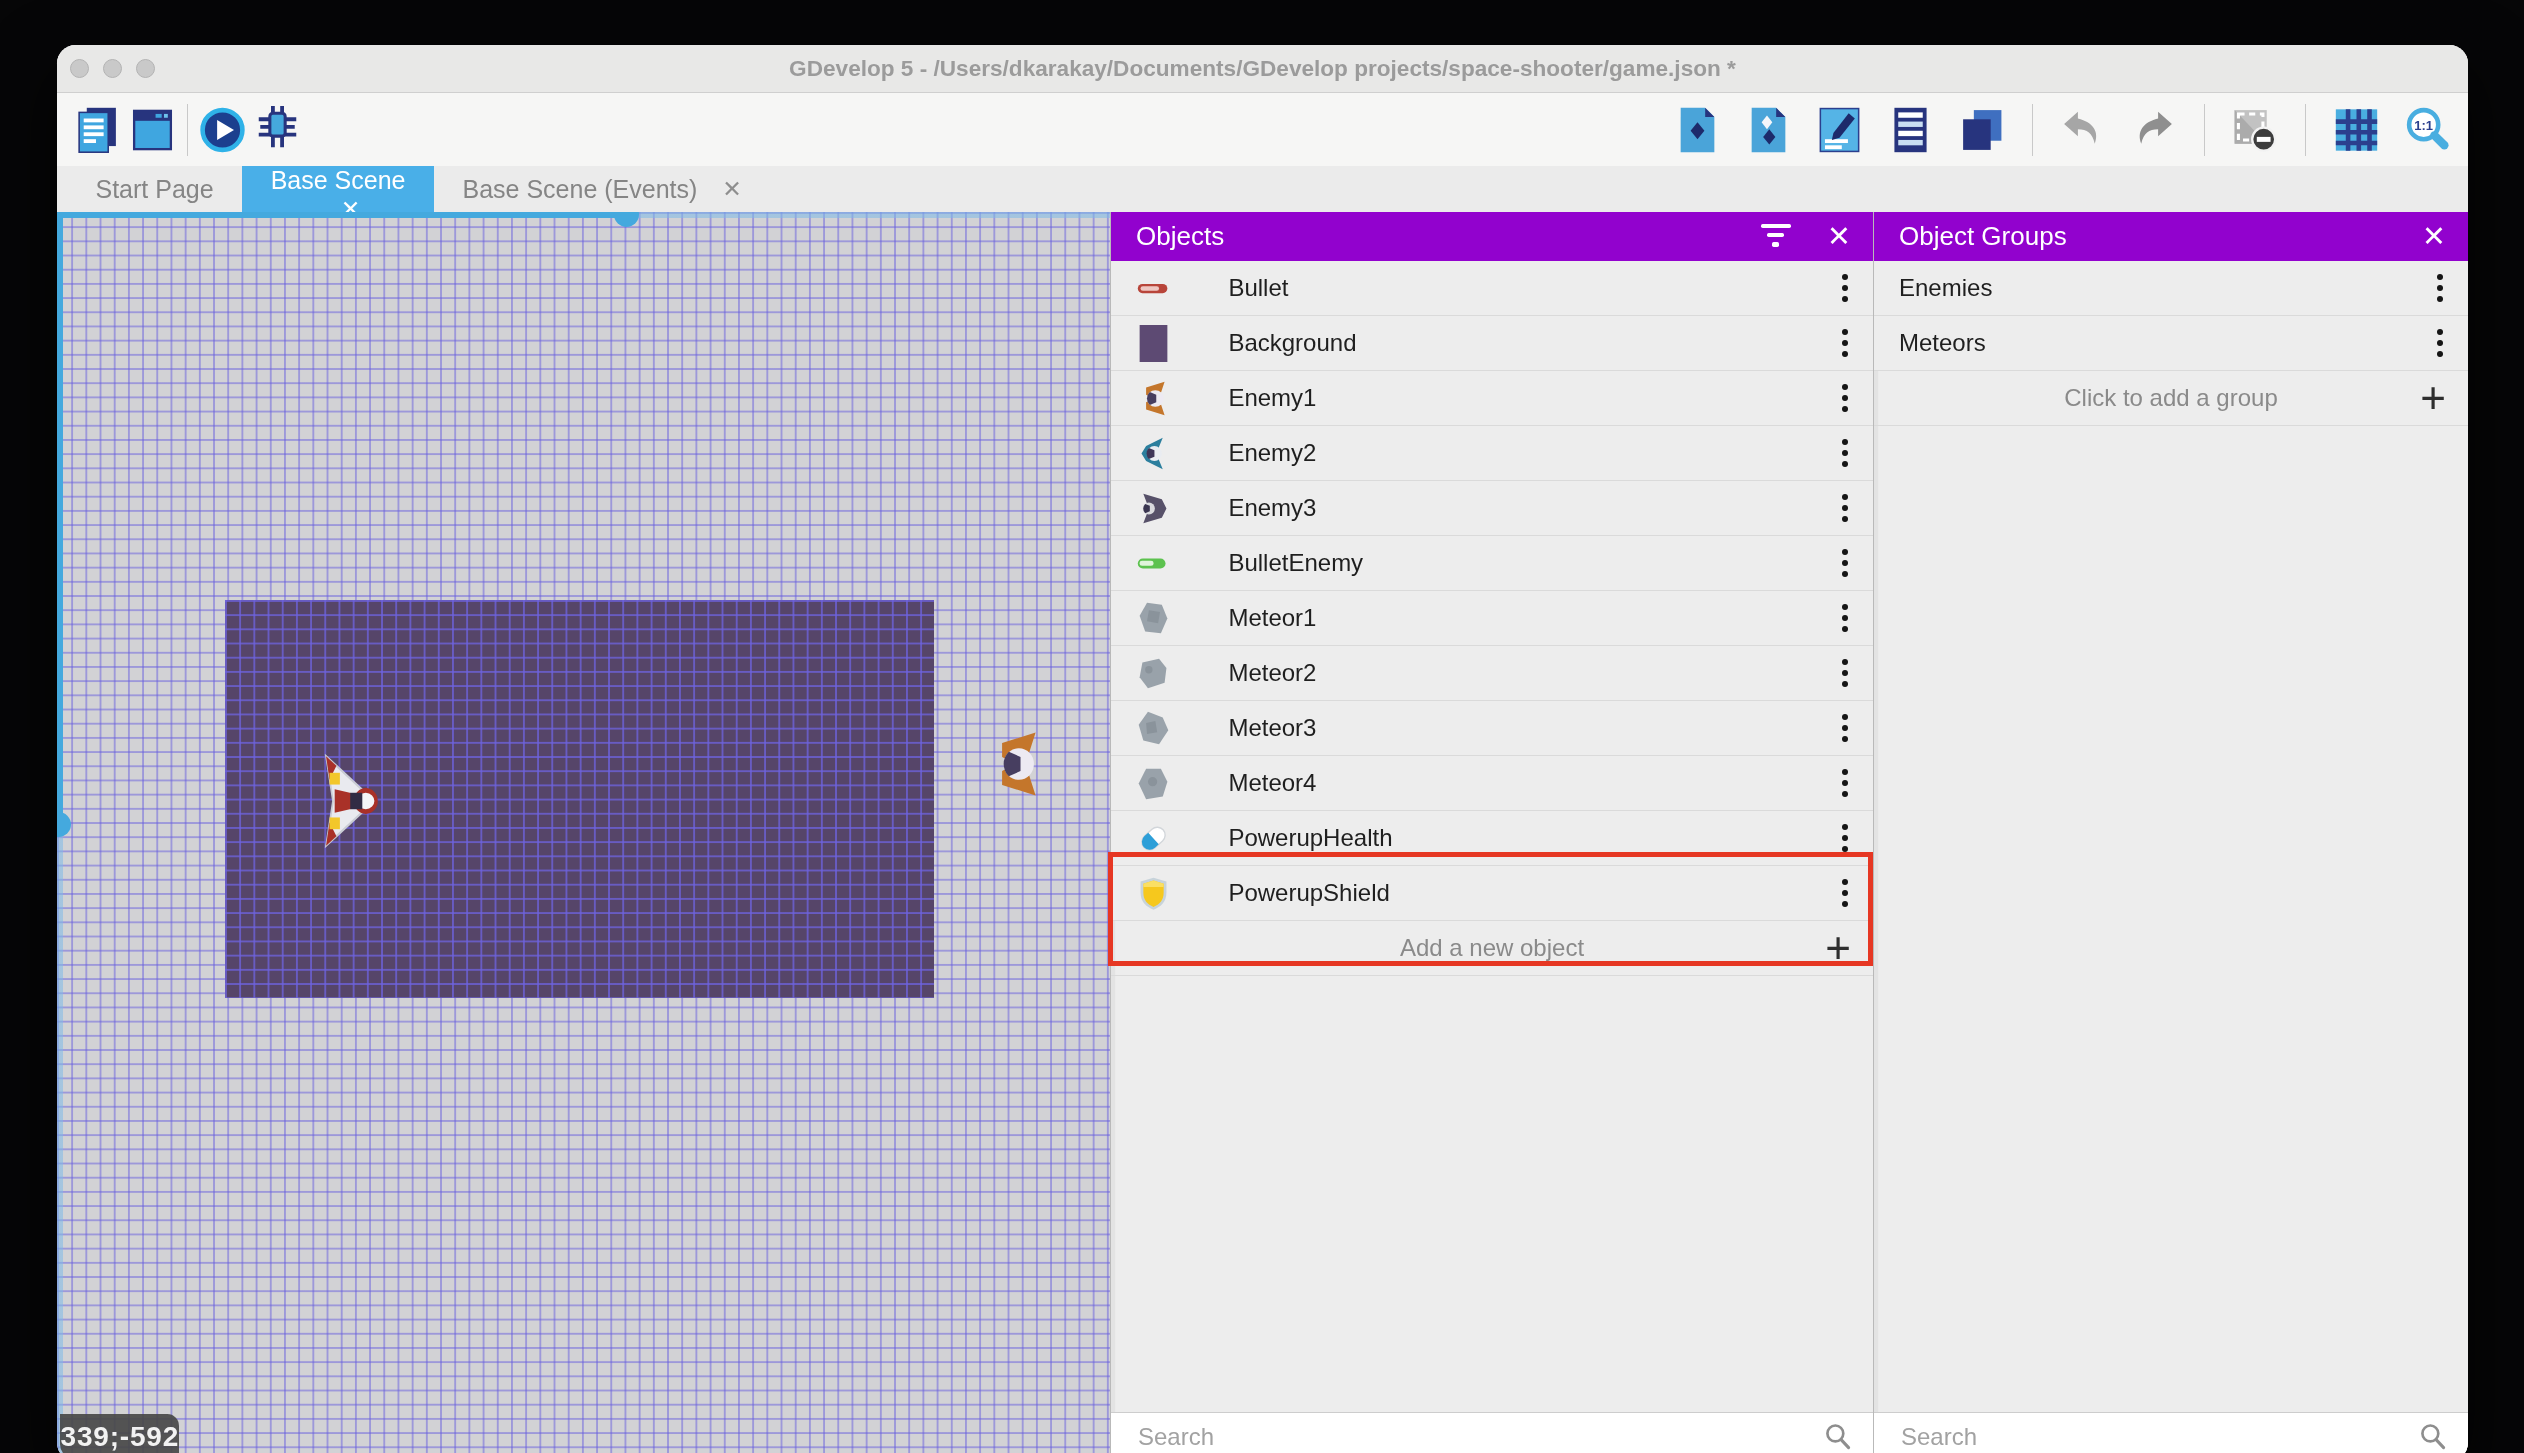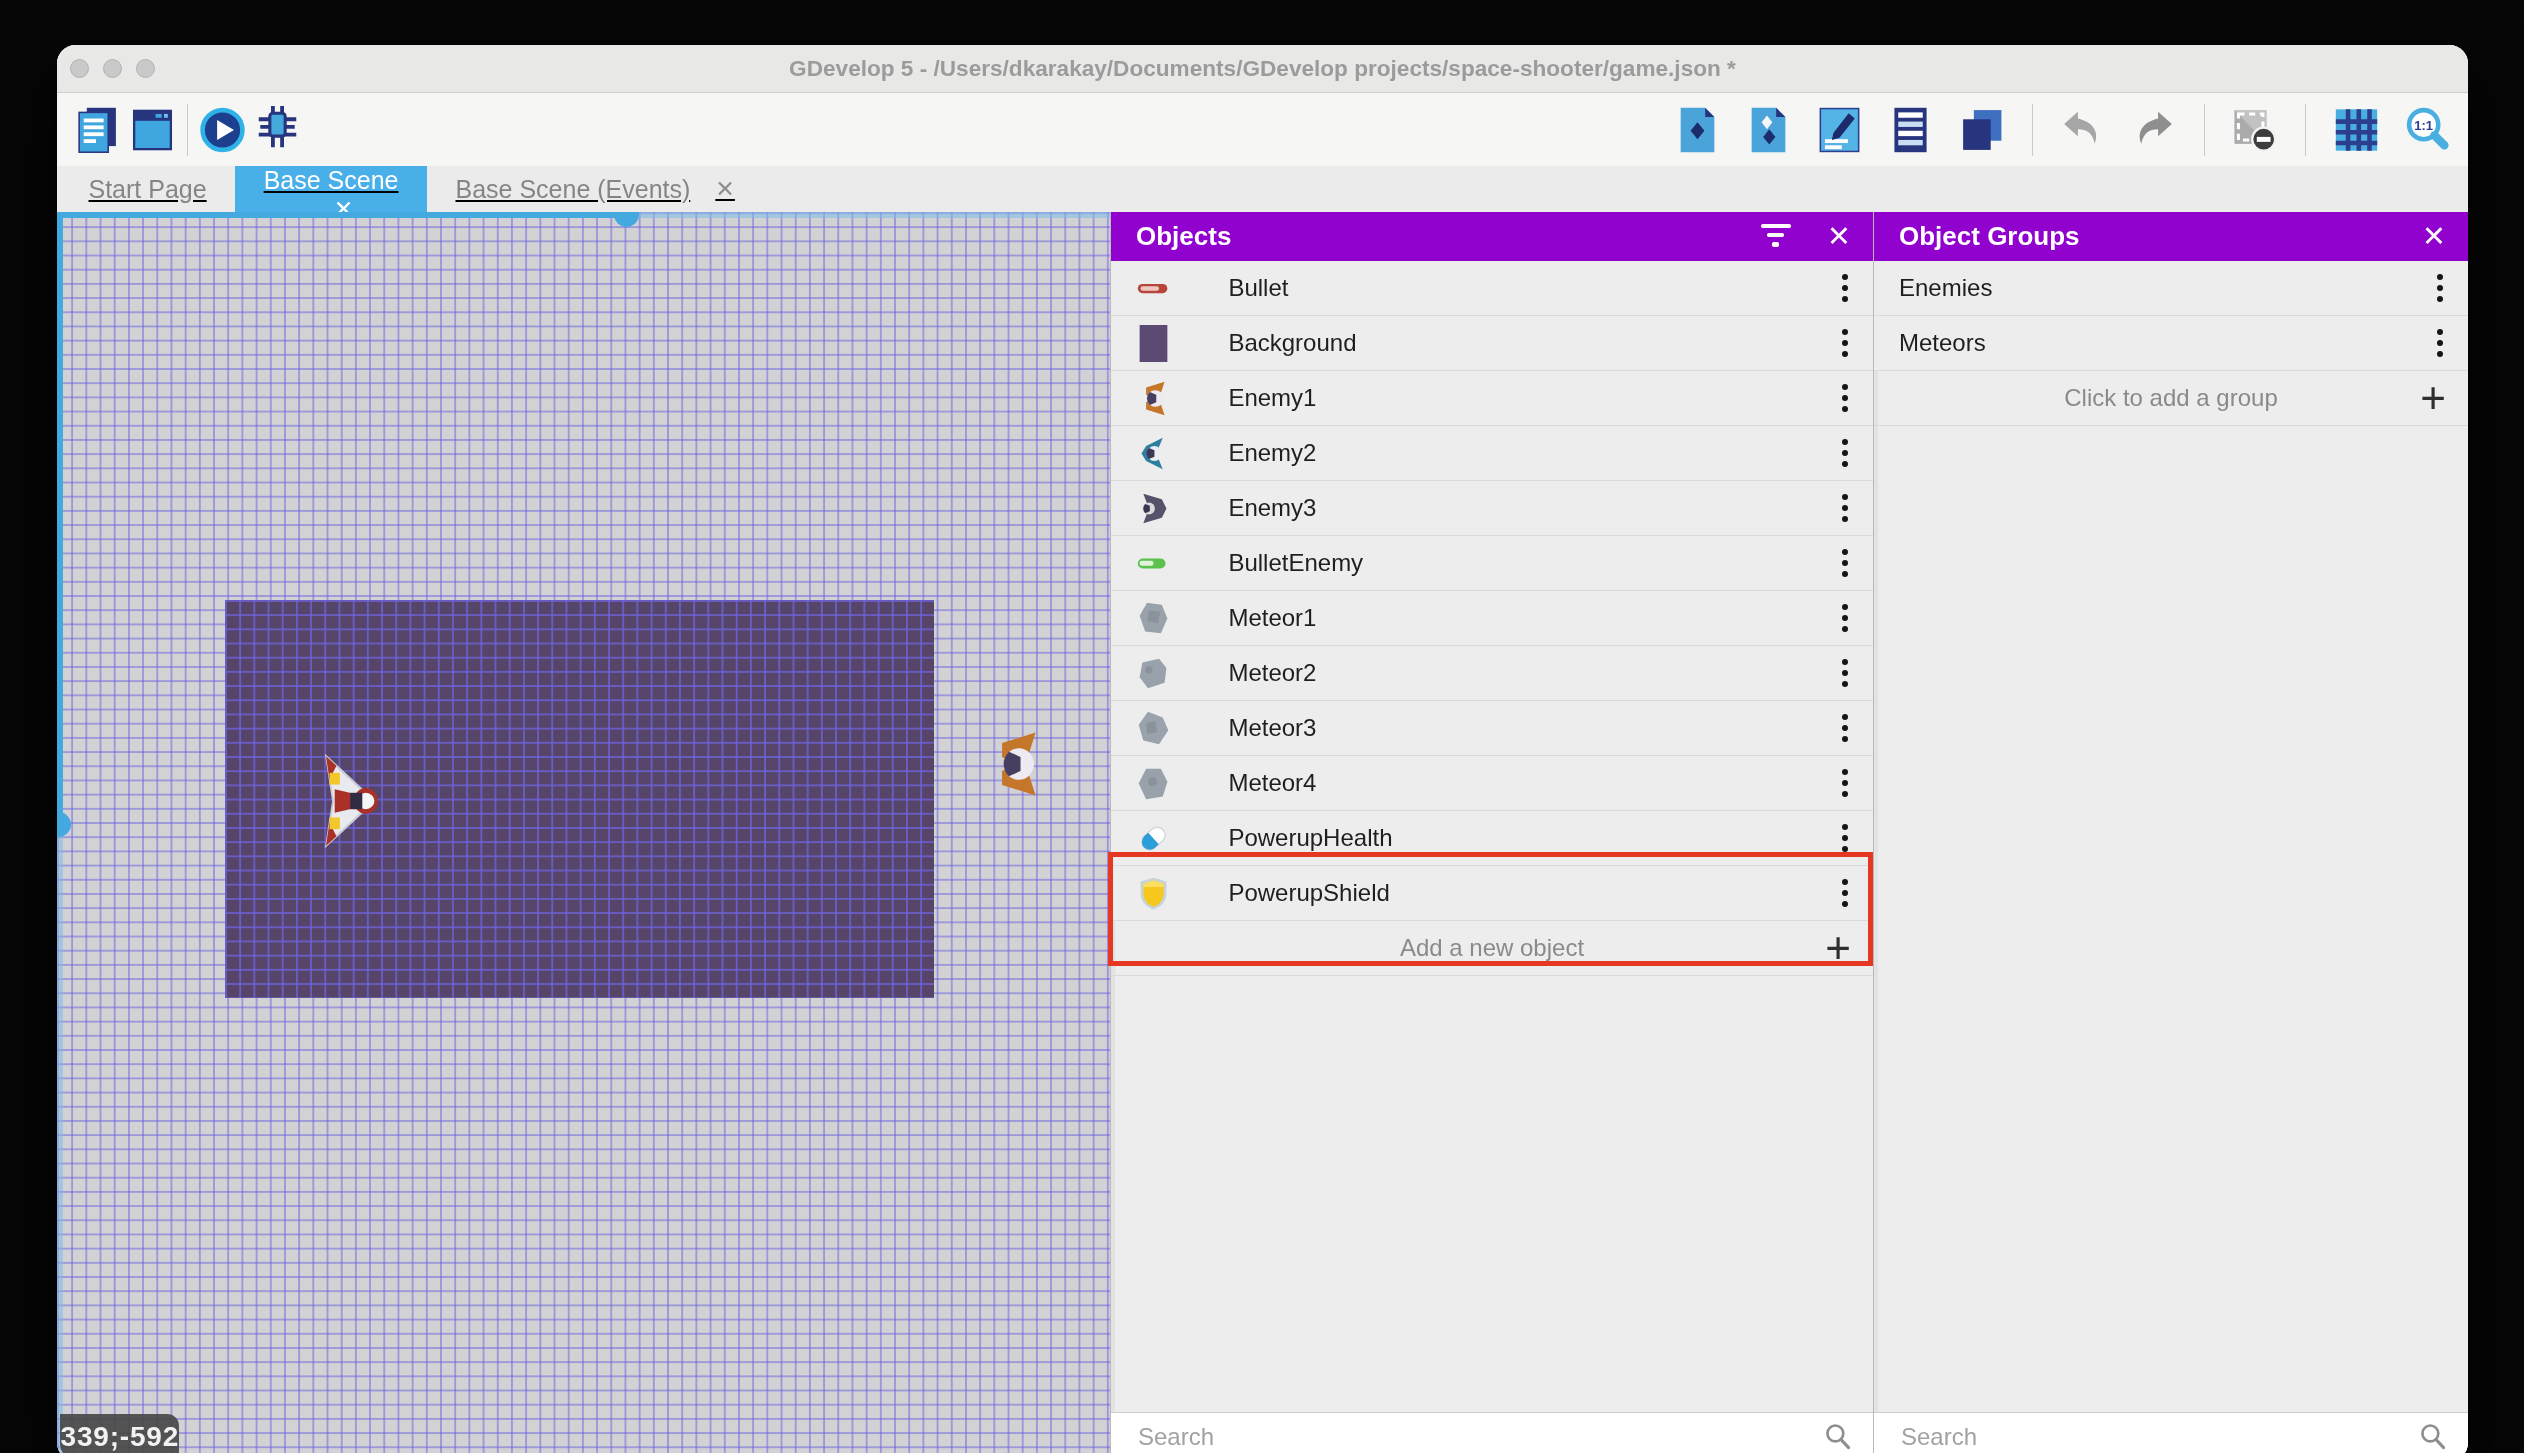--- a/index.html
+++ b/index.html
@@ -20,21 +20,21 @@
   
   .toolbar{position:relative;height:73px;flex:none;background:#f6f6f5;display:flex;align-items:center;}
   .tgroup{display:flex;align-items:center;height:100%;}
   .tgroup.left{padding-left:13.4px;}
   .tgroup.right{margin-left:auto;padding-right:13.4px;gap:16px;}
   .tbtn{width:55px;height:55px;display:flex;align-items:center;justify-content:center;flex:none;}
   .tbtn svg{width:49px;height:50px;}
   .tsep{width:0.8px;height:52px;background:#c9c9c9;margin:0 6.7px;flex:none;}
 
   
-  .tabbar{height:46px;flex:none;background:#ebebeb;display:flex;align-items:stretch;padding-left:3px;text-decoration:underline;}
+  .tabbar{height:46px;flex:none;background:#ebebeb;display:flex;align-items:stretch;padding-left:10px;}
   .tab{display:flex;align-items:center;padding:0 28.5px;font-size:25px;color:#858585;cursor:default;}
   .tab .tab-close{margin-left:25px;font-size:23.4px;color:#8e8e8e;}
   .tab.active{background:#49afe8;color:#ffffff;flex-direction:column;}
   .tab.active .tab-close{color:#ffffff;}
 
   
   .content{position:relative;flex:1;display:flex;min-height:0;}
 
   
   .canvas{position:relative;flex:1;min-width:0;overflow:hidden;background-color:#d2d2d5;
@@ -59,21 +59,21 @@
   .coord-badge{position:absolute;left:3.3px;bottom:1.7px;width:119px;height:45px;z-index:6;
     background:rgba(72,72,72,.92);border-radius:0 11.7px 0 15px;color:#f2f2f2;
     font-size:28px;font-weight:600;display:flex;align-items:center;justify-content:center;letter-spacing:0.8px;}
 
   
   .panel{position:relative;flex:none;background:#ededed;border-left:0.8px solid #b9b9b9;
          box-shadow:inset 4.2px 0 0 #e3e3e3;display:flex;flex-direction:column;}
   .panel.objects{width:762px;}
   .panel.groups{width:594px;}
   .panel-header{height:49px;flex:none;background:#9202ce;color:#fff;display:flex;align-items:center;
-    padding:0 22px 0 25px;font-size:26px;font-weight:700;position:relative;z-index:2;}
+    padding:0 22px 0 25px;font-size:26px;font-weight:400;position:relative;z-index:2;}
   .panel-header .spacer{flex:1;}
   .filter-icon{width:33px;height:25px;display:flex;flex-direction:column;align-items:center;gap:5px;margin-right:35px;}
   .filter-icon i{display:block;height:4.2px;background:#fff;border-radius:1.7px;}
   .filter-icon i:nth-child(1){width:30px}.filter-icon i:nth-child(2){width:16.7px}.filter-icon i:nth-child(3){width:7.5px}
   .hdr-close{font-size:28.5px;color:#fff;line-height:1;}
 
   .rows{flex:none;}
   .obj-row,.grp-row{height:54px;display:flex;align-items:center;border-bottom:0.8px solid #dadada;
     padding-left:23.4px;background:#ededed;}
   .grp-row{height:54px;padding-left:25px;}

